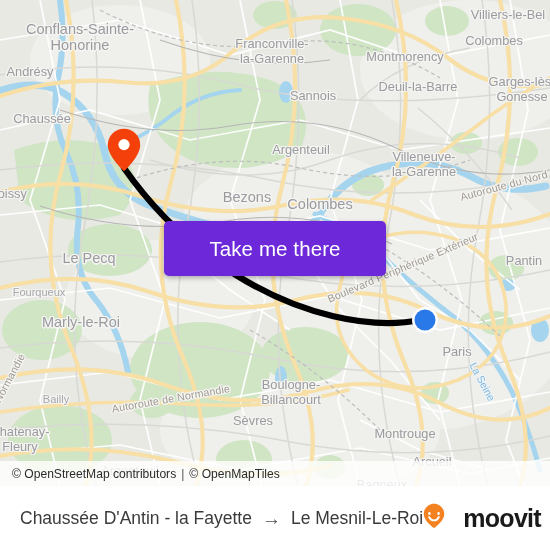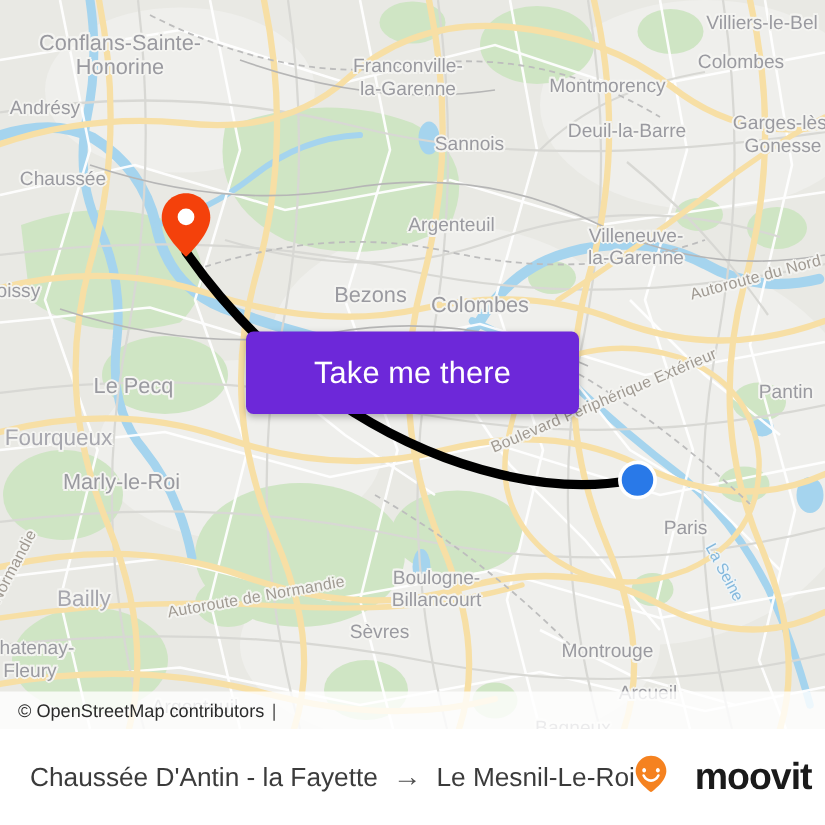--- a/index.html
+++ b/index.html
@@ -53,21 +53,21 @@
     text-align: center;
     transform: translate(-50%, -50%);
     text-shadow:
       -1.4px 0 #f4f4f1, 1.4px 0 #f4f4f1,
       0 -1.4px #f4f4f1, 0 1.4px #f4f4f1,
       -1px -1px #f4f4f1, 1px -1px #f4f4f1,
       -1px 1px #f4f4f1, 1px 1px #f4f4f1;
   }
   .plabel.city   { font-size: 14.5px; }
   .plabel.town   { font-size: 12.8px; text-align: center; }
-  .plabel.small  { font-size: 15px; color: #a7a7ae; }
+  .plabel.small  { font-size: 11px; color: #a7a7ae; }
   .plabel.road   { font-size: 10.6px; color: #a09a92; letter-spacing: .2px; }
   .plabel.water  { font-size: 10.6px; color: #83b8dd; font-style: normal;
                    text-shadow: -1.2px 0 #eef5f9,1.2px 0 #eef5f9,0 -1.2px #eef5f9,0 1.2px #eef5f9; }
 
   
   .marker-dest {
     position: absolute;
     width: 34px; height: 44px;
     transform: translate(-50%, -100%);
     pointer-events: none;
@@ -351,20 +351,21 @@
       </svg>
     </div>
 
     <button class="cta">
       <span>Take me there</span>
     </button>
 
     <div class="attribution">
       <span>© OpenStreetMap contributors</span>
       <span class="attr-sep">|</span>
+      <span>© OpenMapTiles</span>
     </div>
   </div>
 
   <div class="footer">
     <div class="route-text">
       <span>Chaussée D'Antin - la Fayette</span>
       <span class="route-arrow">→</span>
       <span>Le Mesnil-Le-Roi</span>
     </div>
     <div class="brand">

